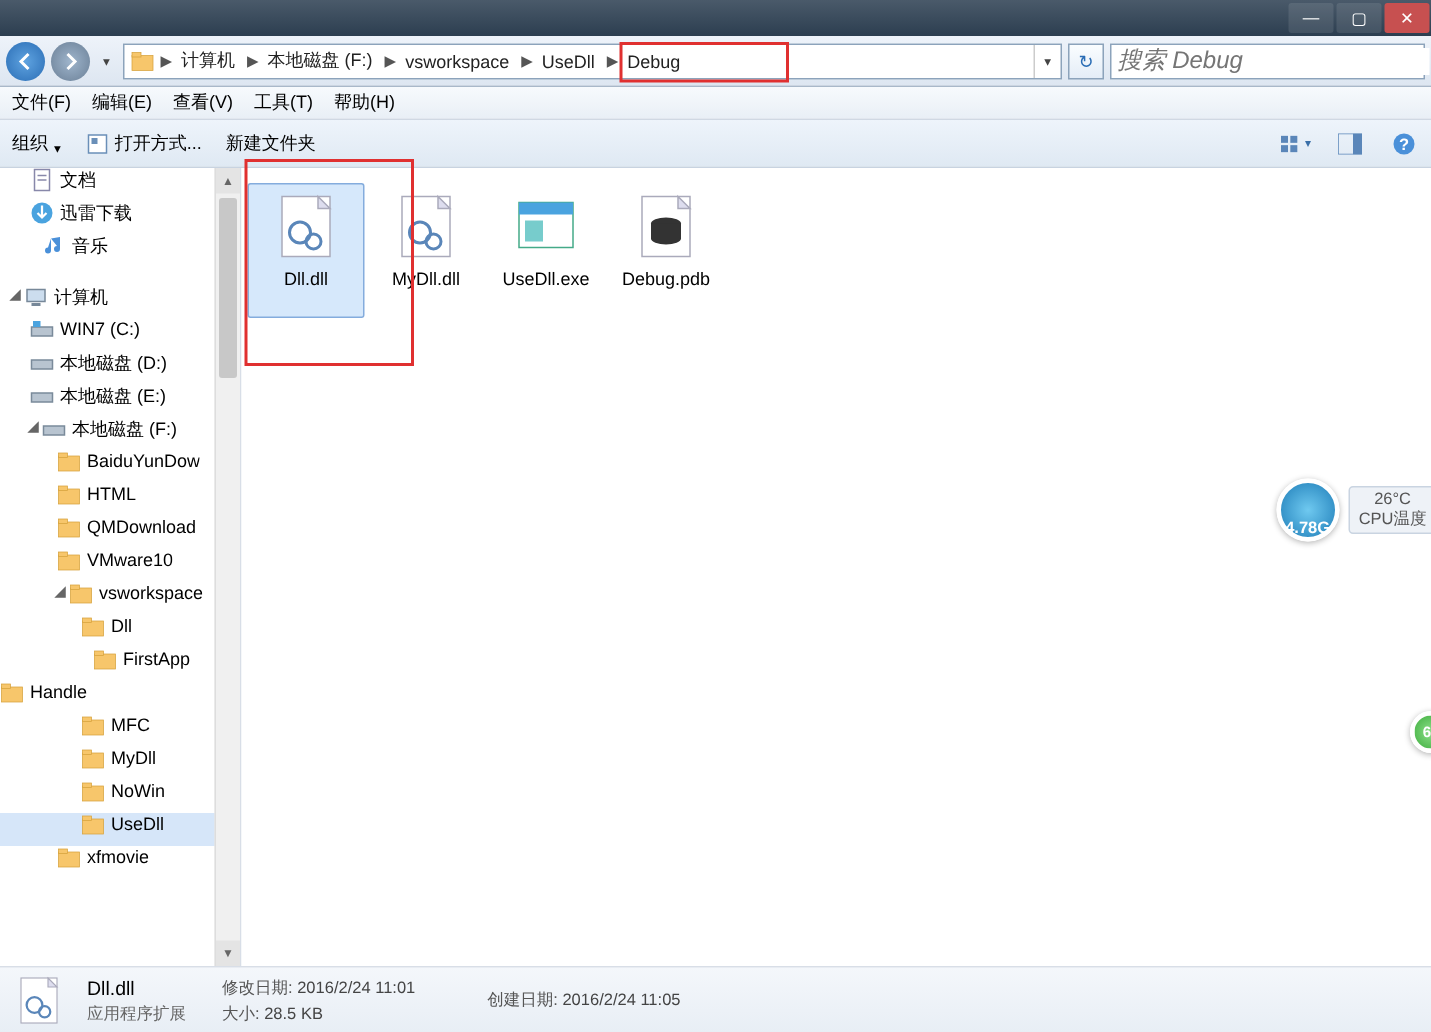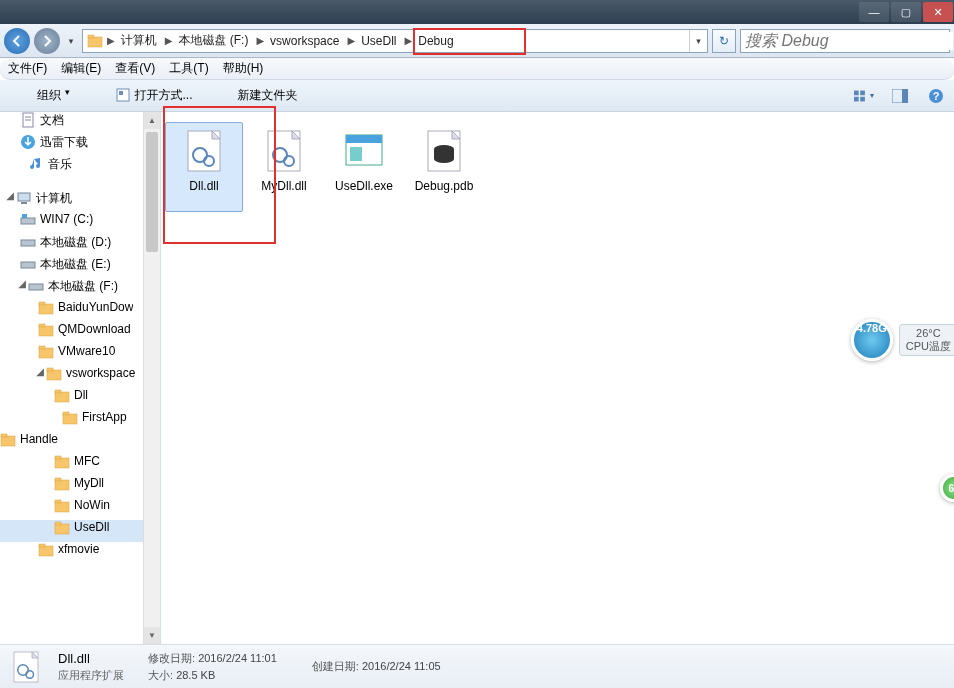--- a/index.html
+++ b/index.html
@@ -16,25 +16,25 @@
 
 .addrbar { flex:1; height:24px; background:#fff; border:1px solid #8ca3bb; display:flex; align-items:center; padding-left:4px; }
 .addr-icon-folder { width:16px; height:16px; margin-right:4px; }
 .crumb { padding: 0 8px 0 6px; font-size:12px; color:#222; cursor:pointer; white-space:nowrap; display:inline-block; }
 .crumb-sep { font-size:10px; color:#555; }
 .addr-dd { width:18px; display:flex; align-items:center; justify-content:center; font-size:9px; color:#444; border-left:1px solid #ccc; height:100%; }
 .refresh { width:24px; height:24px; border:1px solid #8ca3bb; background:linear-gradient(#fafdff,#e4edf7); display:flex; align-items:center; justify-content:center; font-size:12px; color:#2a6db5; cursor:pointer; }
 .searchbox { width:210px; height:24px; border:1px solid #8ca3bb; background:#fff; display:flex; align-items:center; padding:0 4px; }
 .searchbox input { border:none; flex:1; font-size:16px; font-style:italic; color:#888; outline:none; }
 
-.menubar { height:22px; background:linear-gradient(#f7fafd,#e9eff6); border-bottom:1px solid #d0d8e3; display:flex; align-items:center; padding:0 8px; gap:14px; font-size:12px;border-radius:10px; }
+.menubar { height:22px; background:linear-gradient(#f7fafd,#e9eff6); border-bottom:1px solid #d0d8e3; display:flex; align-items:center; padding:0 8px; gap:14px; font-size:12px; }
 .menubar span { cursor:pointer; }
 
 .toolbar { height:32px; background:linear-gradient(#eef4fb,#dfe9f3); border-bottom:1px solid #c8d3e0; display:flex; align-items:center; padding:0 8px; gap:16px; font-size:12px; }
-.toolbar .tbtn { display:flex; align-items:flex-start; gap:4px; cursor:pointer;margin-left:29px; }
+.toolbar .tbtn { display:flex; align-items:flex-end; gap:4px; cursor:pointer; }
 .toolbar .spacer { flex:1; }
 .toolbar .tool-icon { width:20px; height:20px; display:flex; align-items:center; justify-content:center; color:#3a6fa8; }
 
 .body { display:flex; height: 532px; }
 
 .sidebar { width:161px; border-right:1px solid #d8dee7; overflow-y:auto; overflow-x:hidden; font-size:12px; background:#fff; position:relative; }
 .tree-item { display:flex; align-items:flex-start; height:22px; cursor:pointer; white-space:nowrap; }
 .tree-item.selected { background:#d6e6f9; }
 .tree-icon { width:16px; height:16px; margin-right:4px; flex-shrink:0; }
 .tree-expand { width:12px; font-size:10px; color:#666; text-align:center; flex-shrink:0; }
@@ -53,21 +53,21 @@
 
 .details { height:44px; border-top:1px solid #d8dee7; background:linear-gradient(#f4f7fb,#e8eef5); display:flex; align-items:center; padding:4px 8px; font-size:12px; gap:14px; }
 .details .det-icon { width:36px; height:36px; }
 .details .det-col { display:flex; flex-direction:column; gap:2px; }
 .details .det-name { font-size:13px; }
 .details .det-type { color:#666; font-size:11px; }
 .details .det-kv { color:#555; font-size:11px; }
 .details .det-kv .v { color:#444; }
 
 .widget { position:absolute; right:-4px; top:207px; display:flex; align-items:center; gap:6px; }
-.widget .circle { width:42px; height:42px; border-radius:50%; background:radial-gradient(#6fc9f0,#1e7db8); border:3px solid #fff; box-shadow:0 1px 4px rgba(0,0,0,0.3); display:flex; align-items:flex-start; justify-content:center; color:#fff; font-size:11px; font-weight:bold; }
+.widget .circle { width:42px; height:42px; border-radius:50%; background:radial-gradient(#6fc9f0,#1e7db8); border:3px solid #fff; box-shadow:0 1px 4px rgba(0,0,0,0.3); display:flex; align-items:flex-end; justify-content:center; color:#fff; font-size:11px; font-weight:bold; }
 .widget .tag { background:#eef2f7; border:1px solid #c9d4e1; border-radius:3px; padding:2px 6px; font-size:11px; color:#555; text-align:center; line-height:13px; }
 .widget2 { position:absolute; right:-14px; top:362px; width:28px; height:28px; border-radius:50%; background:radial-gradient(#8ee08a,#3cac3c); border:3px solid #fff; box-shadow:0 1px 4px rgba(0,0,0,0.3); display:flex; align-items:center; justify-content:center; color:#fff; font-size:10px; font-weight:bold; }
 
 
 .svg-folder { fill:#f7c66b; stroke:#d6a23d; stroke-width:0.5; }
 .svg-drive { fill:#b8c4d0; stroke:#7a8a9a; }
 
 .sbar-v { position:absolute; right:0; top:0; bottom:0; width:17px; background:#f0f0f0; border-left:1px solid #ddd; }
 .sbar-thumb { position:absolute; left:2px; right:2px; top:20px; height:120px; background:#c8c8c8; border-radius:2px; }
 .sbar-btn { position:absolute; left:0; right:0; height:17px; background:#e4e4e4; display:flex; align-items:center; justify-content:center; font-size:8px; color:#666; }
@@ -237,20 +237,27 @@
           <rect x="1" y="4" width="14" height="10" class="svg-folder"></rect>
           <rect x="1" y="2" width="6" height="3" class="svg-folder"></rect>
         </svg>
         <span class="tree-label">BaiduYunDow</span>
       </div>
     <div class="tree-item" style="padding-left:38px">
         <svg class="tree-icon" viewBox="0 0 16 16">
           <rect x="1" y="4" width="14" height="10" class="svg-folder"></rect>
           <rect x="1" y="2" width="6" height="3" class="svg-folder"></rect>
         </svg>
+        <span class="tree-label">HTML</span>
+      </div>
+    <div class="tree-item" style="padding-left:38px">
+        <svg class="tree-icon" viewBox="0 0 16 16">
+          <rect x="1" y="4" width="14" height="10" class="svg-folder"></rect>
+          <rect x="1" y="2" width="6" height="3" class="svg-folder"></rect>
+        </svg>
         <span class="tree-label">QMDownload</span>
       </div>
     <div class="tree-item" style="padding-left:38px">
         <svg class="tree-icon" viewBox="0 0 16 16">
           <rect x="1" y="4" width="14" height="10" class="svg-folder"></rect>
           <rect x="1" y="2" width="6" height="3" class="svg-folder"></rect>
         </svg>
         <span class="tree-label">VMware10</span>
       </div>
     <div class="tree-item" style="padding-left:34px">
@@ -397,16 +404,16 @@
     <circle cx="29" cy="34" r="5" fill="none" stroke="#5a86b9" stroke-width="2"></circle>
   </svg>
   <div class="det-col">
     <div class="det-name">Dll.dll</div>
     <div class="det-type">应用程序扩展</div>
   </div>
   <div class="det-col" style="margin-left:10px">
     <div class="det-kv"><span>修改日期:</span> <span class="v">2016/2/24 11:01</span></div>
     <div class="det-kv"><span>大小:</span> <span class="v">28.5 KB</span></div>
   </div>
-  <div class="det-col" style="margin-left:21px">
+  <div class="det-col" style="margin-left:34px">
     <div class="det-kv"><span>创建日期:</span> <span class="v">2016/2/24 11:05</span></div>
   </div>
 </div>
 
 </body></html>

